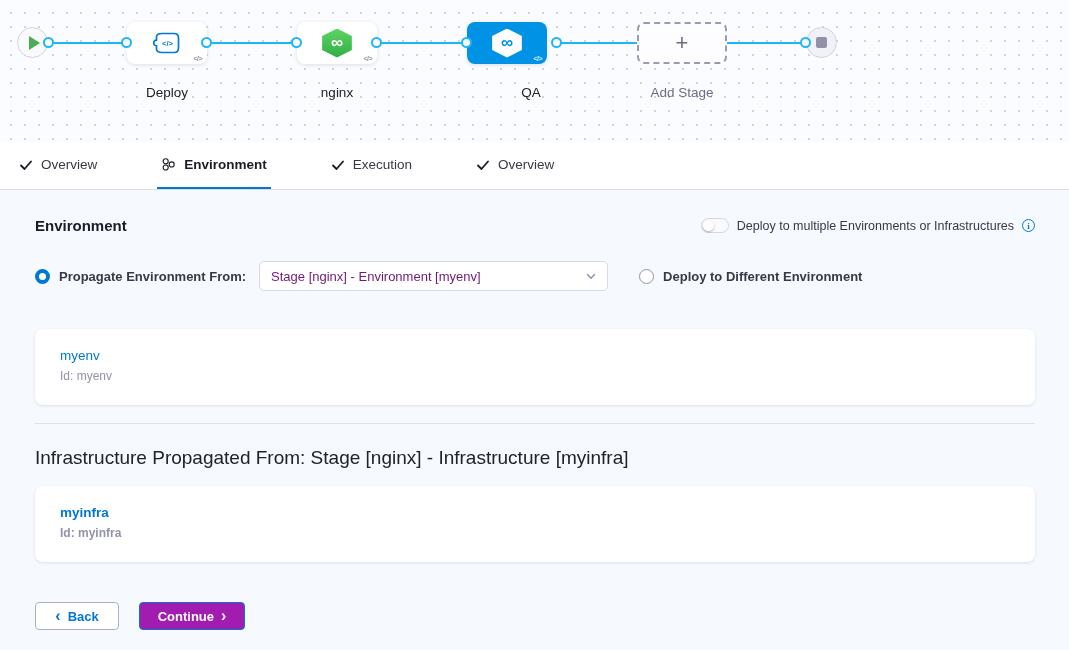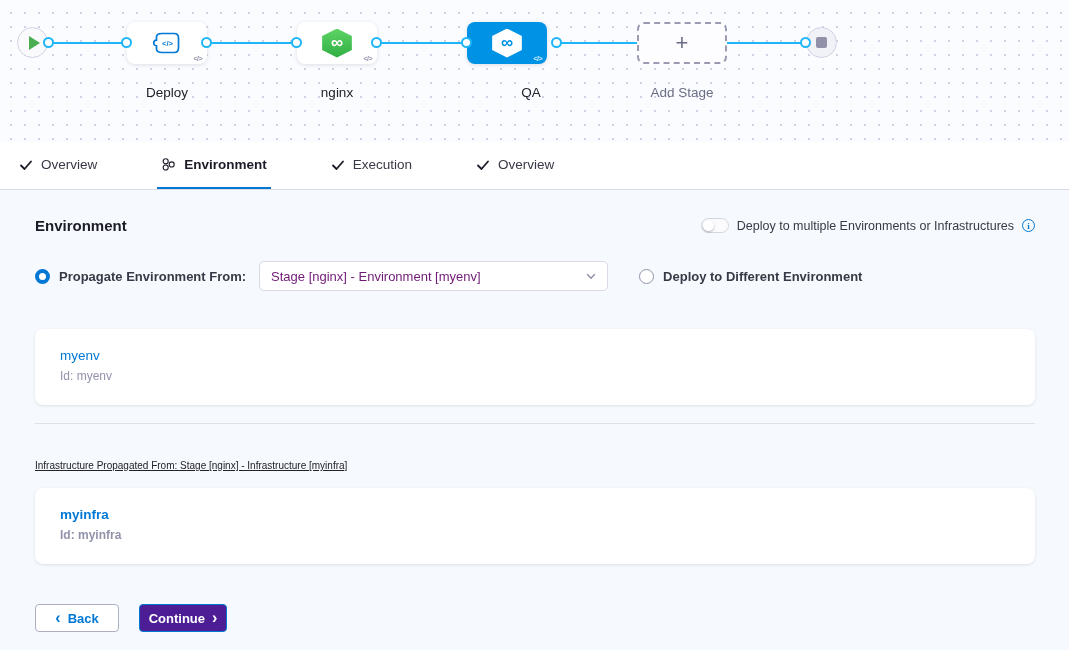--- a/index.html
+++ b/index.html
@@ -76,29 +76,29 @@
     border-radius:5px; display:flex; align-items:center; justify-content:space-between;
     padding:0 11px; cursor:pointer; }
   .select-value { font-size:13px; color:#701a75; }
   .radio-row .gap { width:31px; flex:none; }
 
   .card { margin-top:38px; height:76px; background:#ffffff; border-radius:8px;
     box-shadow:0 1px 3px rgba(40,41,61,.12); padding:19px 25px; }
   .card .name { font-size:13.5px; color:#0278d5; cursor:pointer; width:max-content; }
   .card .id { font-size:12px; color:#9293ab; margin-top:6px; }
   .divider { border:none; border-top:1px solid #dfe1e8; margin-top:18px; }
-  .infra-heading { margin-top:36px; font-size:10px; color:#22222a;text-decoration:underline; }
+  .infra-heading { margin-top:23px; font-size:19px; color:#22222a; }
   .card.second { margin-top:17px;font-weight:bold; }
 
   .footer { display:flex; align-items:center; gap:20px; margin-top:40px; }
   .btn { height:28px; border-radius:4px; font-size:13px; font-weight:700; display:flex;
     align-items:center; justify-content:center; gap:7px; cursor:pointer; }
   .btn .chev { font-size:16px; font-weight:700; line-height:1; margin-top:-1px; }
   .btn.back { width:84px; background:#ffffff; border:1px solid #aeb0c2; color:#0278d5; }
-  .btn.continue { width:88px; background:#4c1d95; border:1px solid #0278d5; color:#ffffff; }
+  .btn.continue { width:106px; background:#a21caf; border:1px solid #0278d5; color:#ffffff; }
 </style>
 </head>
 <body>
 
 <div class="diagram">
 
   <div class="endcap start">
     <div class="play-tri"></div>
   </div>
 

